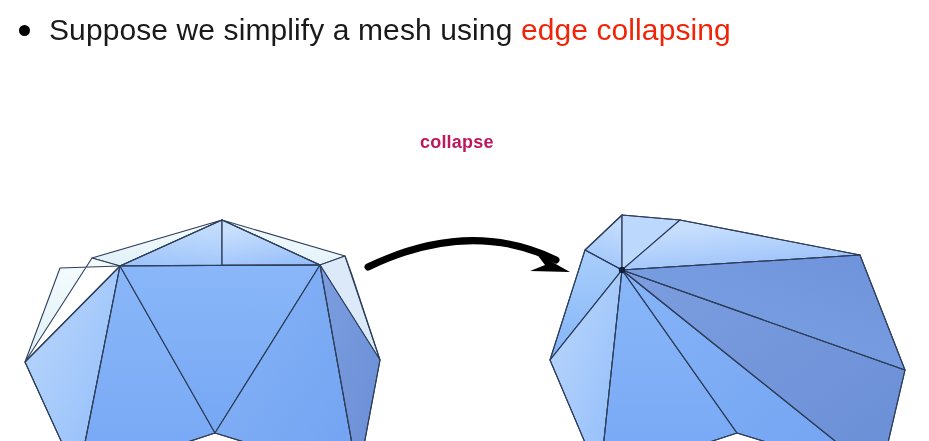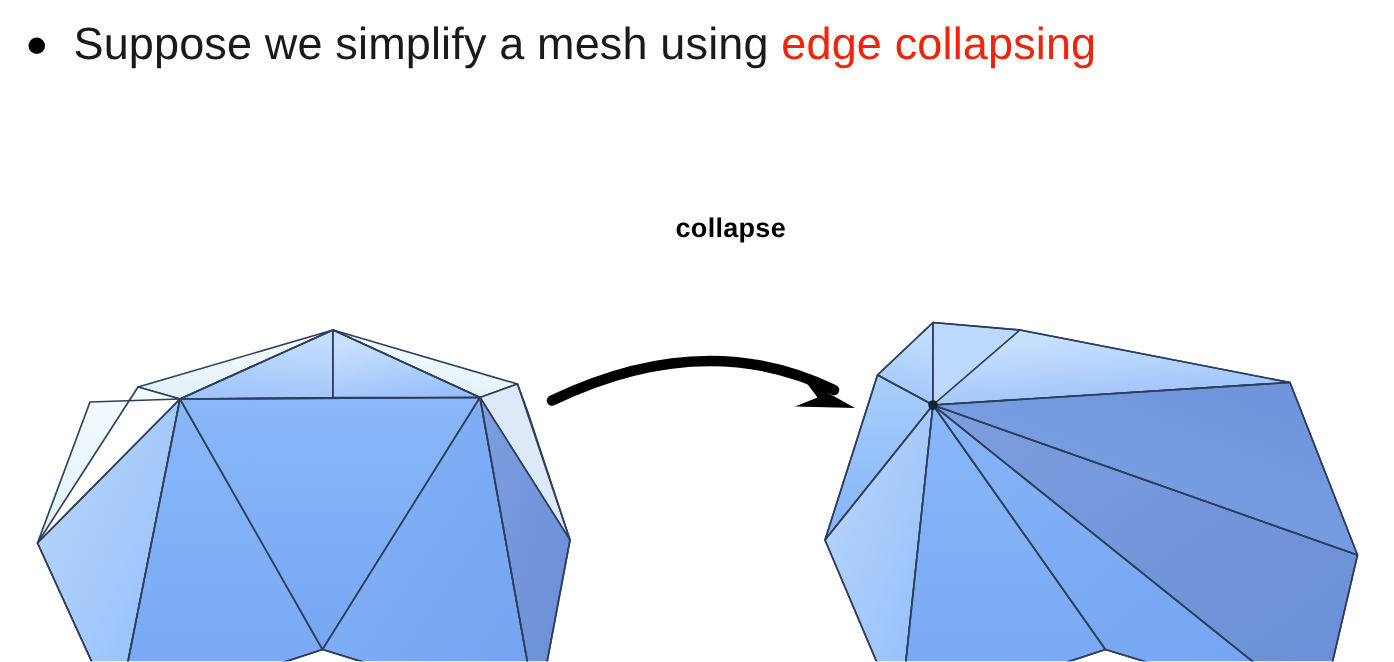--- a/index.html
+++ b/index.html
@@ -56,26 +56,26 @@
   }
   #figure-svg {
     display: block;
     width: 929px;
     height: 381px;
   }
 
   #collapse-label {
     position: absolute;
     left: 420px;
-    top: 82px;
+    top: 72px;
     width: 104px;
-    text-align: right;
+    text-align: left;
     font-size: 18px;
     font-weight: bold;
-    color: #000000;
+    color: #be185d;
     letter-spacing: 0.2px;
   }
 </style>
 </head>
 <body>
 
 <div id="bullet-line">
   <div id="bullet-dot"></div>
   <div id="bullet-text">
     <span style="color: rgb(26, 26, 26);">Suppose we simplify a mesh using</span><span>&nbsp;</span><span class="hl" style="color: rgb(239, 36, 8);">edge collapsing</span>

